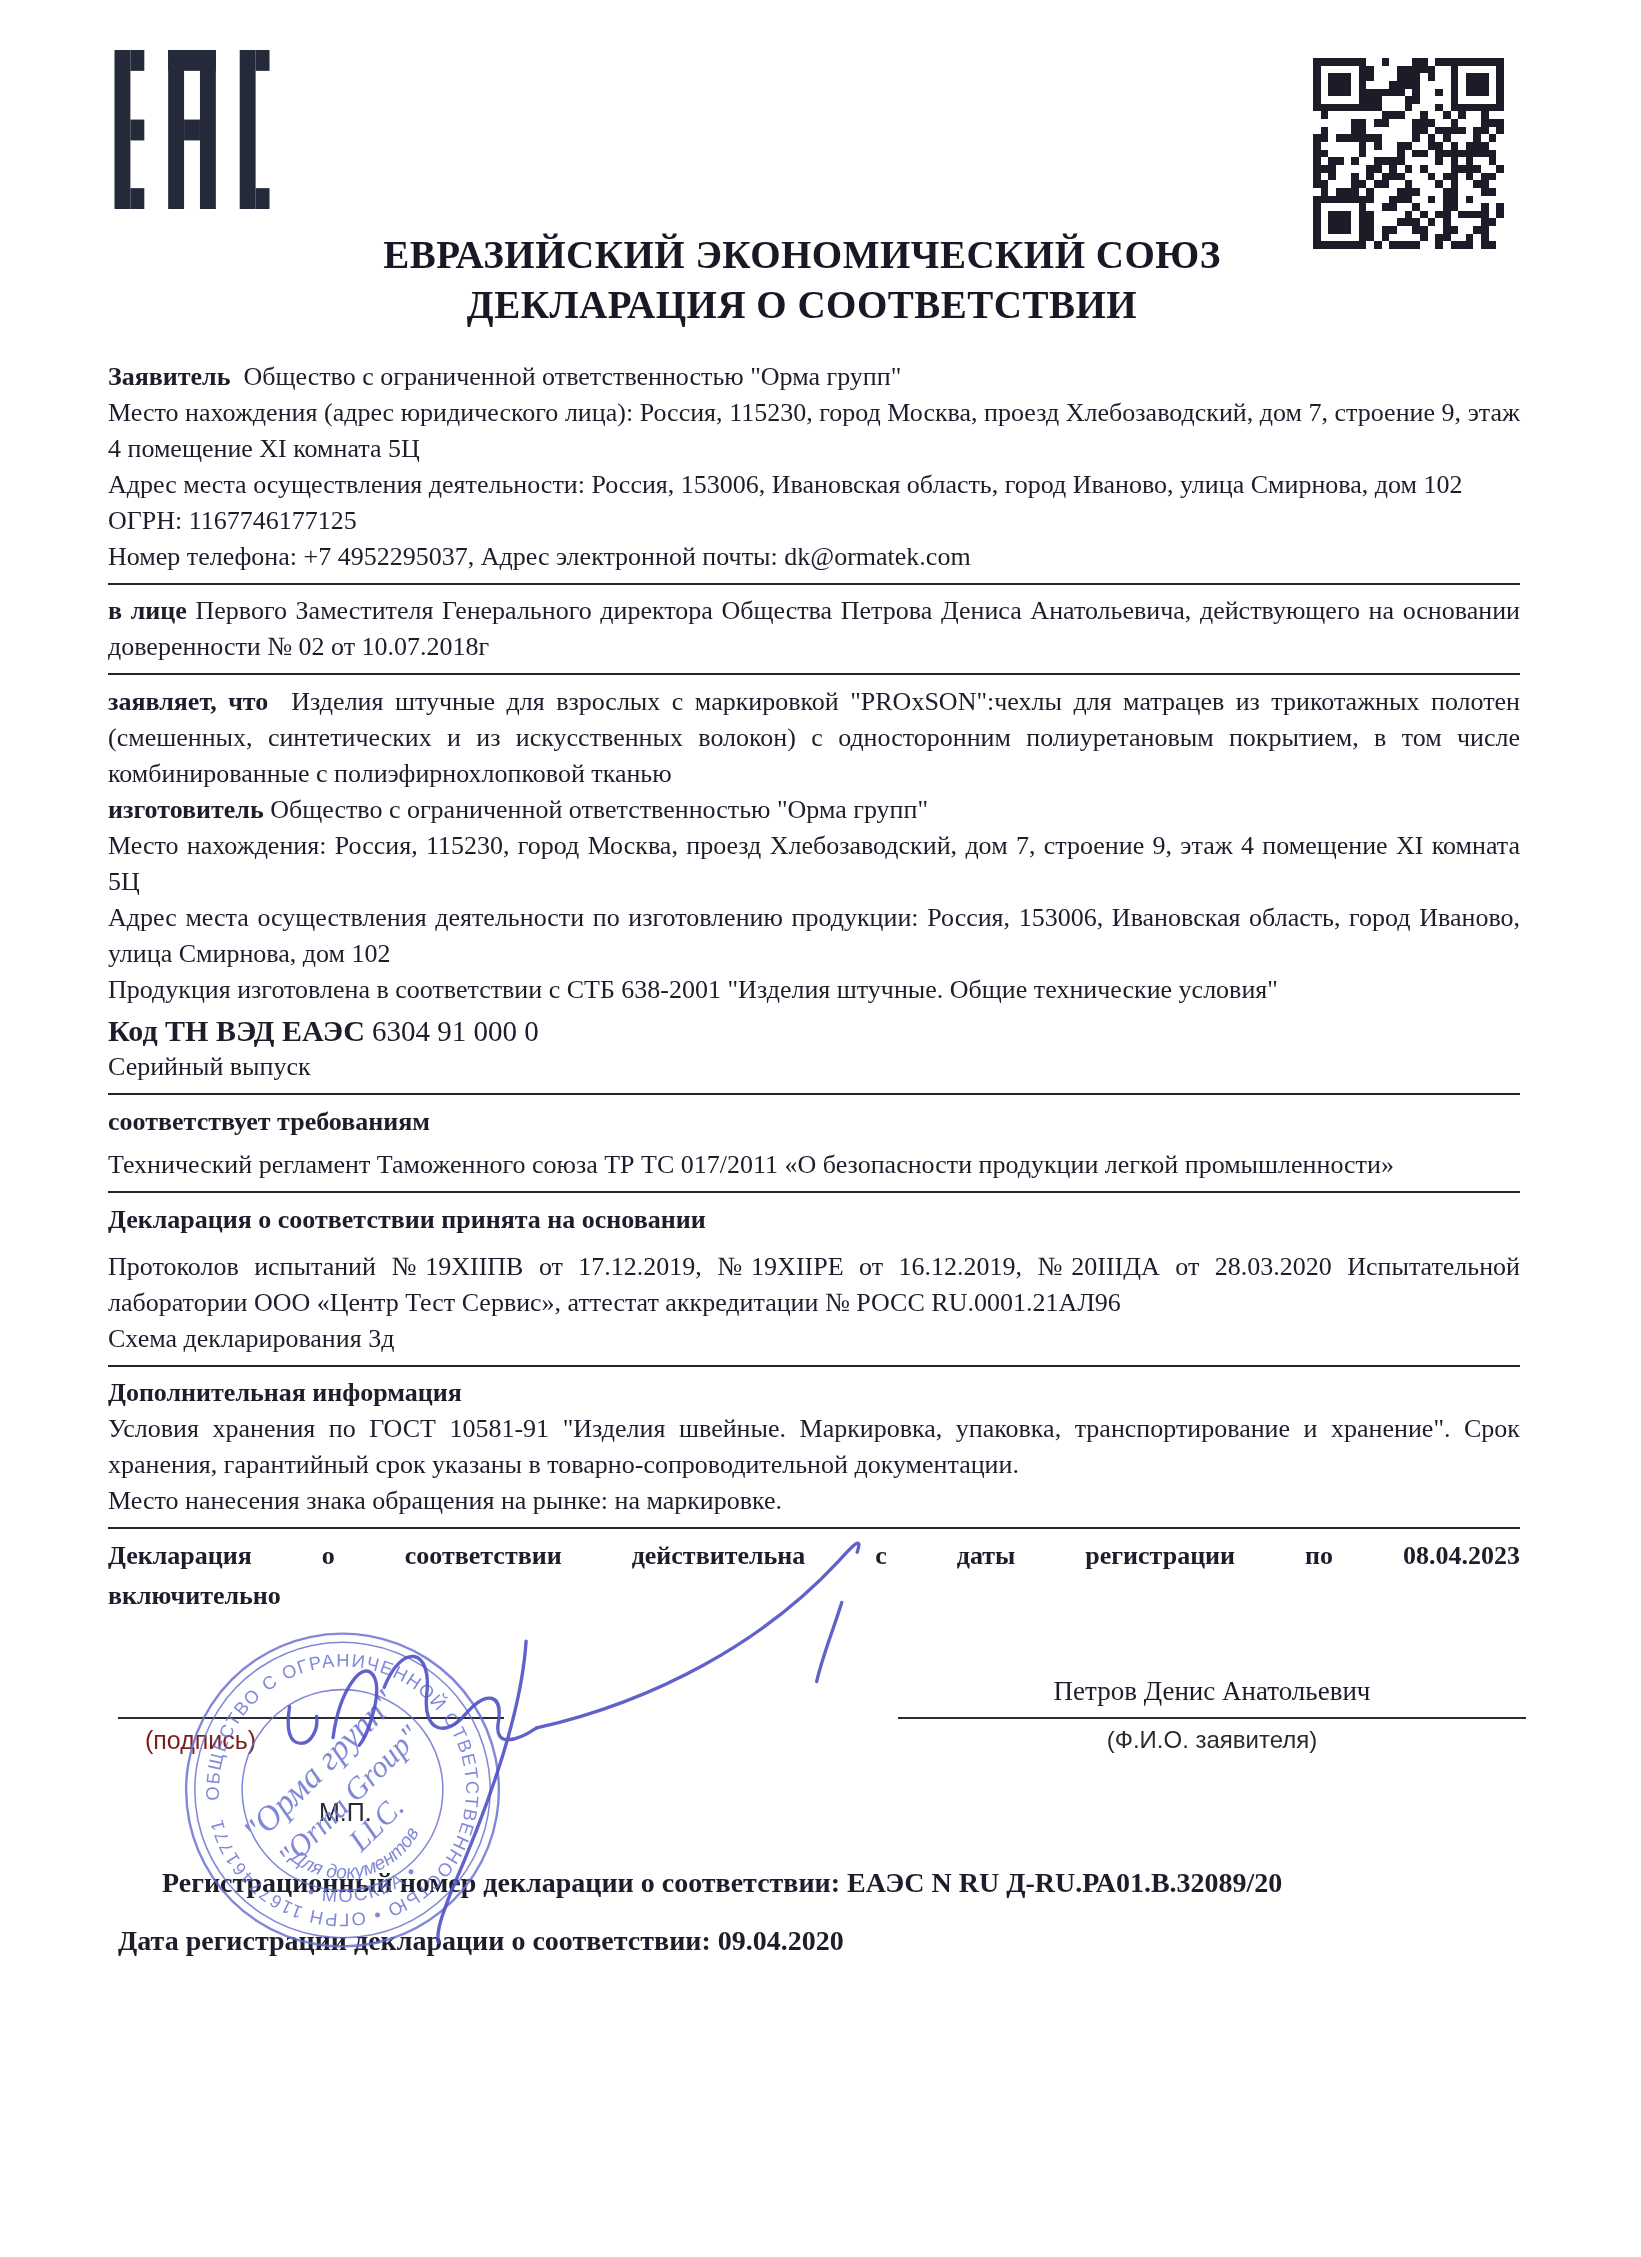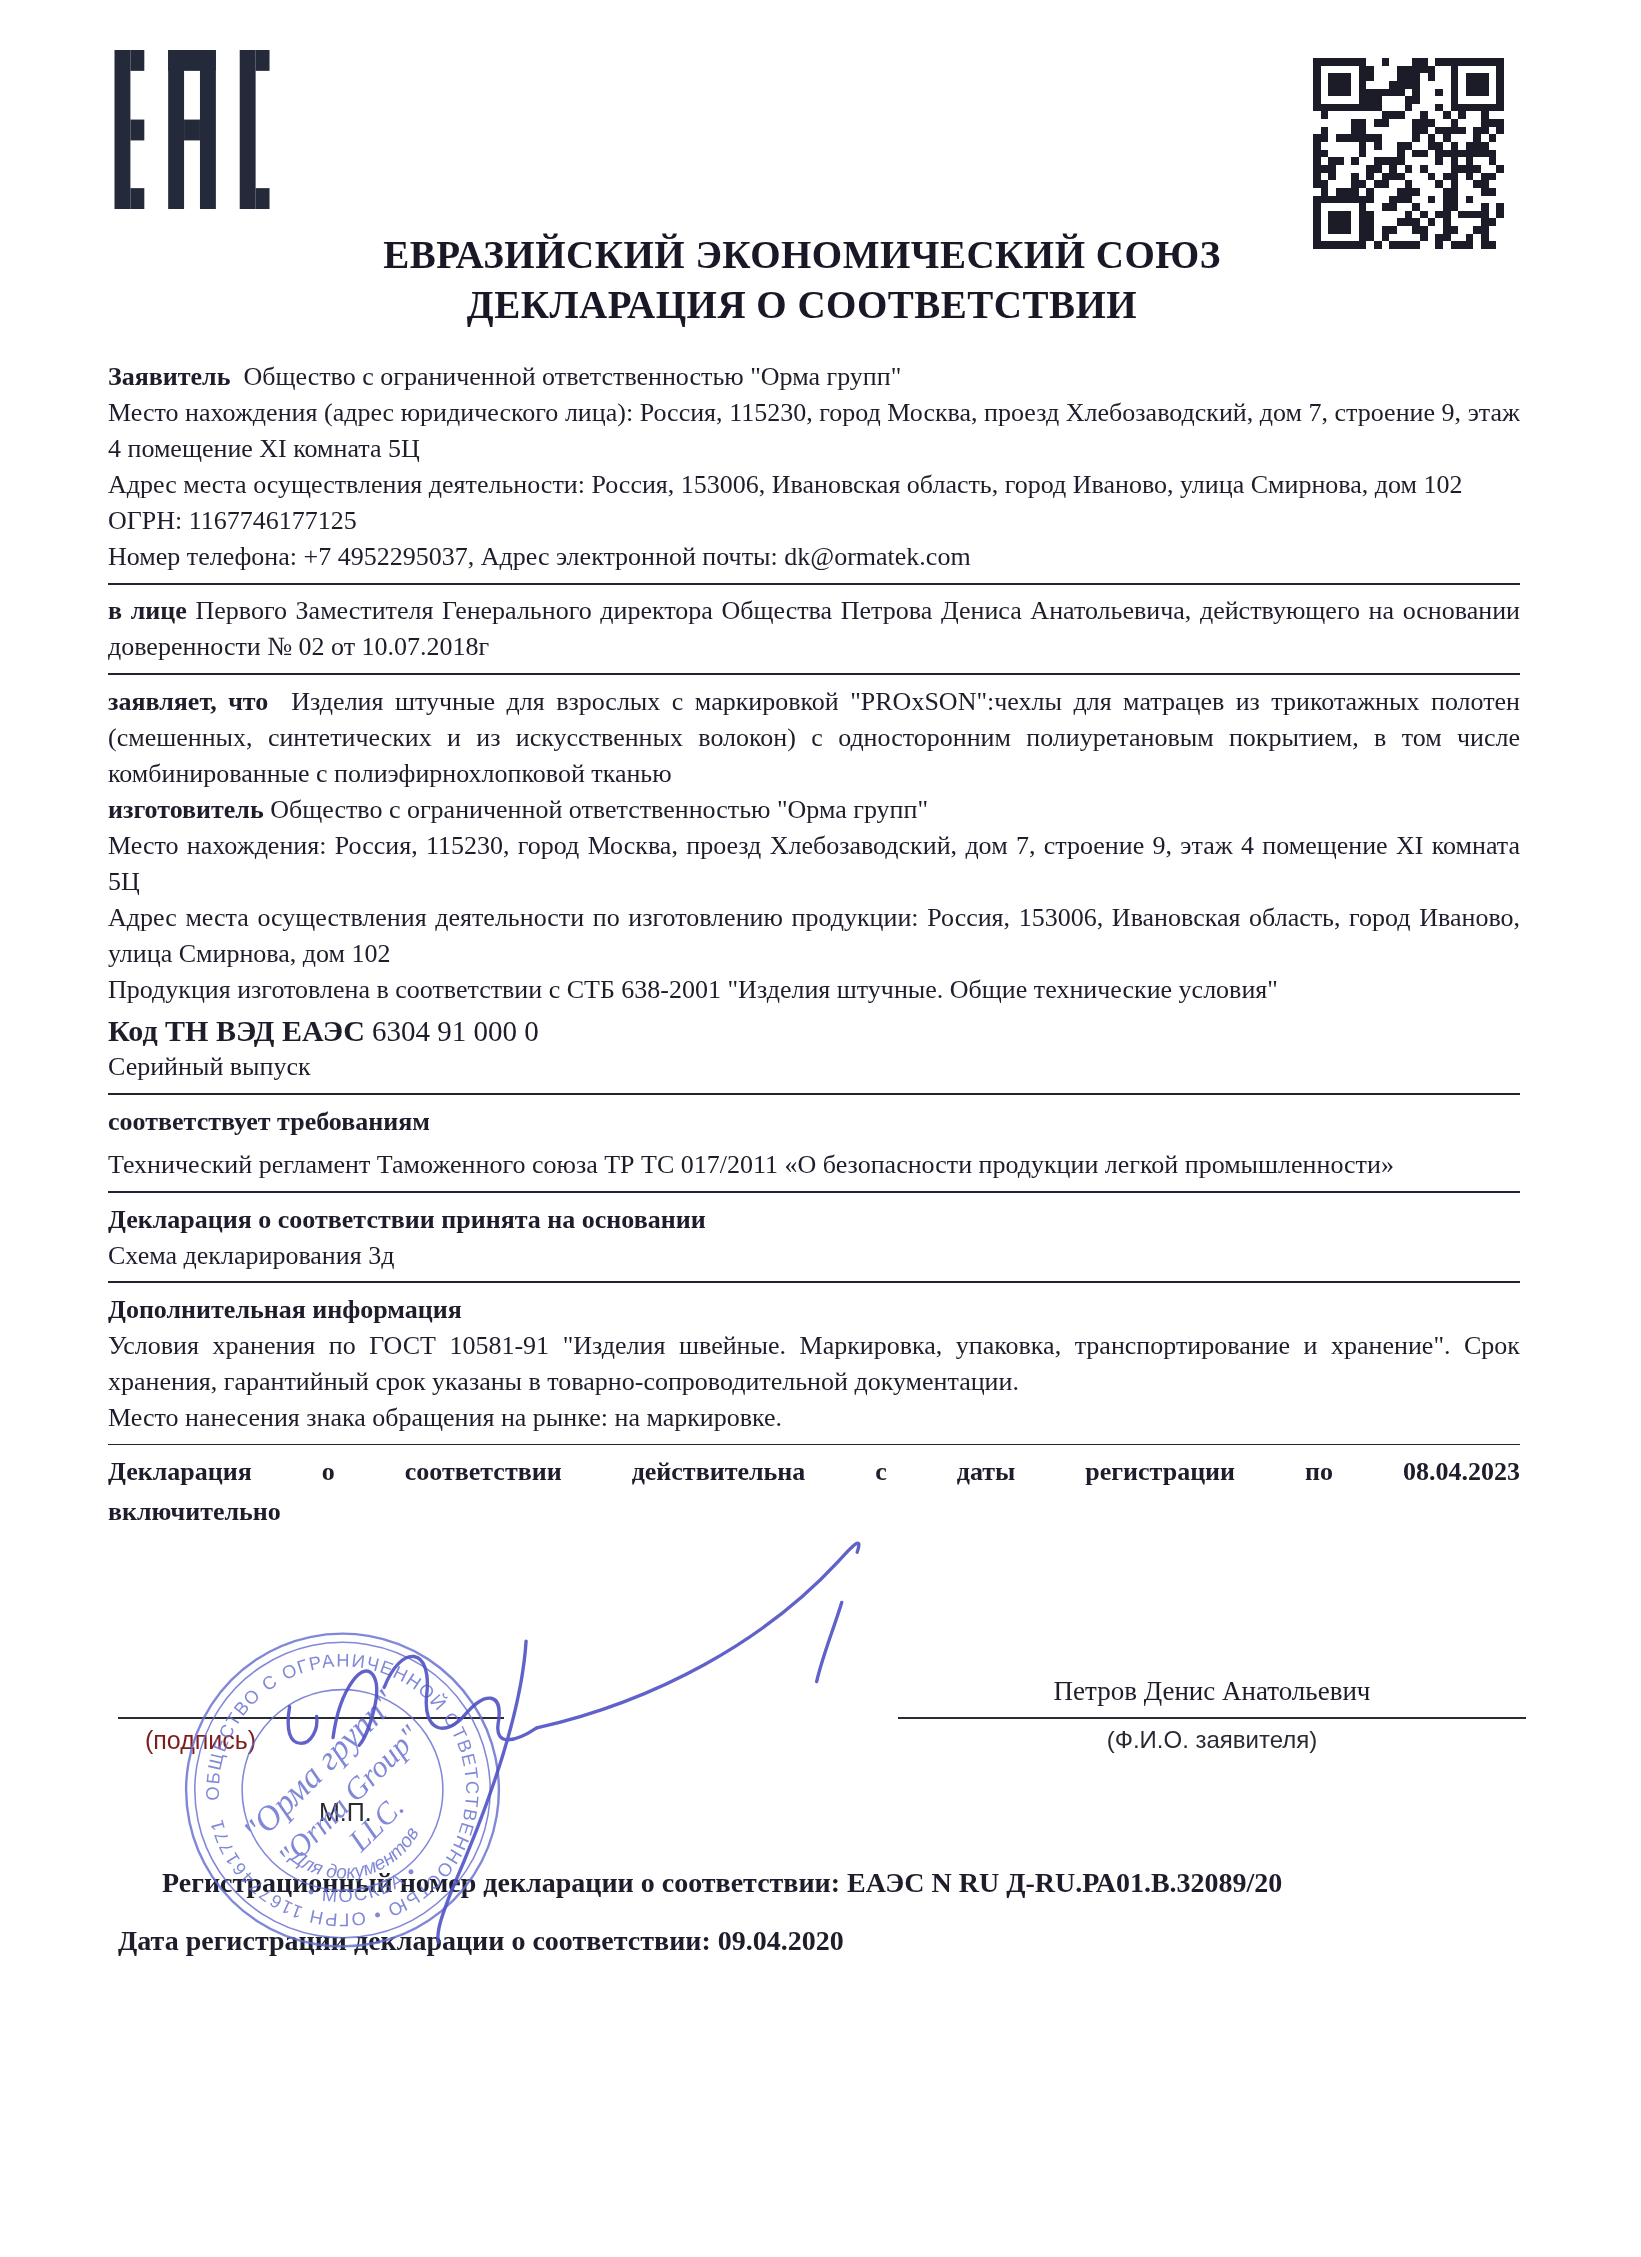--- a/index.html
+++ b/index.html
@@ -332,20 +332,21 @@
   <p>Серийный выпуск</p>
 
   <div class="rule"></div>
 
   <p><b>соответствует требованиям</b></p>
   <p class="just gap8">Технический регламент Таможенного союза ТР ТС 017/2011 «О безопасности продукции легкой промышленности»</p>
 
   <div class="rule"></div>
 
   <p><b>Декларация о соответствии принята на основании</b></p>
+  <p class="just gap12">Протоколов испытаний №19XIIПВ от 17.12.2019, №19XIIРЕ от 16.12.2019, №20IIIДА от 28.03.2020 Испытательной лаборатории ООО «Центр Тест Сервис», аттестат аккредитации № РОСС RU.0001.21АЛ96</p>
   <p>Схема декларирования 3д</p>
 
   <div class="rule"></div>
 
   <p><b>Дополнительная информация</b></p>
   <p class="just">Условия хранения по ГОСТ 10581-91 "Изделия швейные. Маркировка, упаковка, транспортирование и хранение". Срок хранения, гарантийный срок указаны в товарно-сопроводительной документации.</p>
   <p>Место нанесения знака обращения на рынке: на маркировке.</p>
 
   <div class="rule"></div>
 

